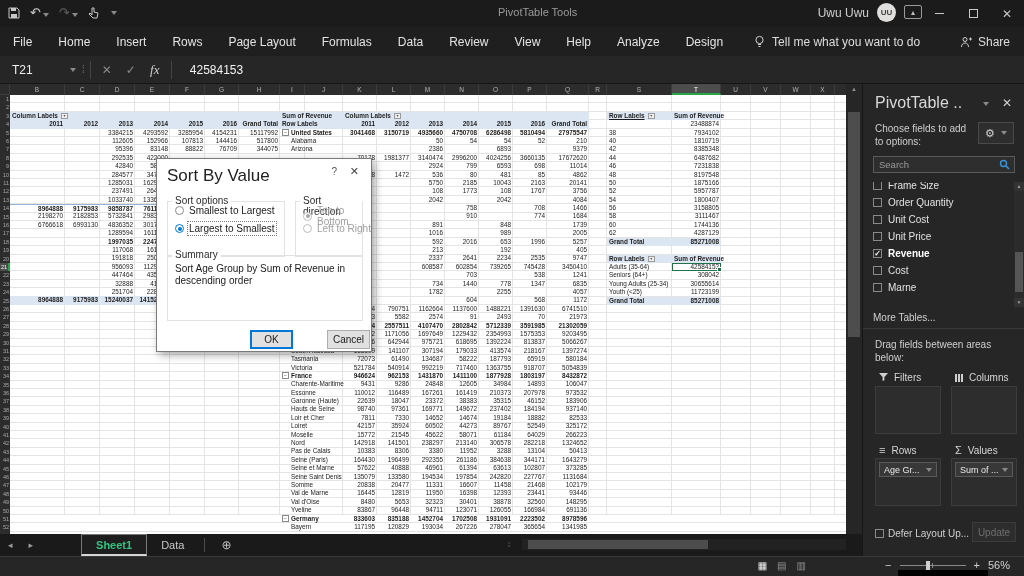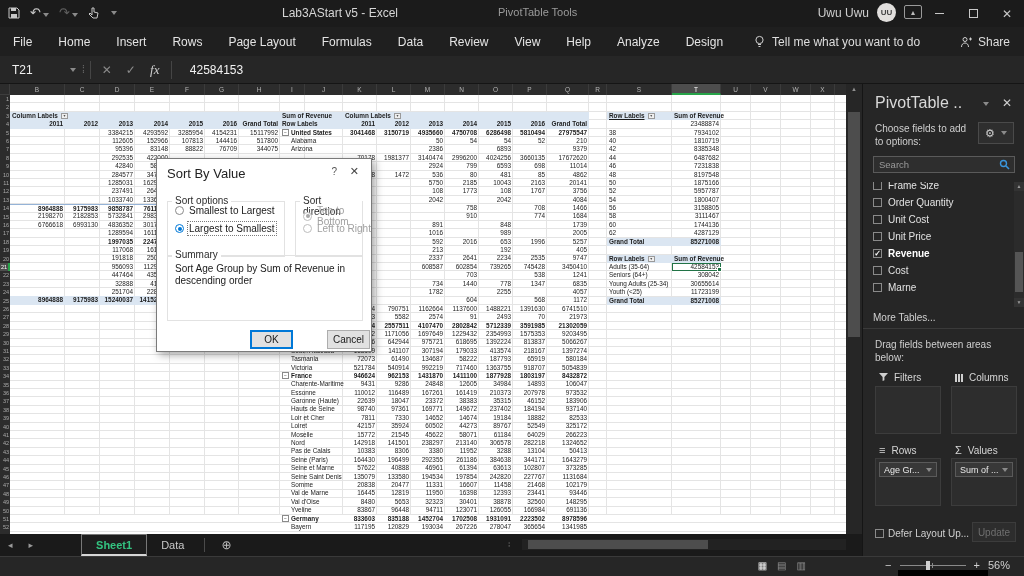--- a/index.html
+++ b/index.html
@@ -91,21 +91,21 @@
   #views { position:absolute; right:218px; top:3px; display:flex; gap:10px; font-size:10px; color:#8f8f8f; }
   #views .on { color:#efefef; }
   #zoomctl { position:absolute; right:14px; top:2px; display:flex; align-items:center; gap:8px; font-size:11px; color:#d0d0d0; }
   #ztrack { position:relative; width:66px; height:1px; background:#8a8a8a; }
   #zthumb { position:absolute; left:26px; top:-4px; width:4px; height:9px; background:#cfcfcf; }
   #zmid { position:absolute; left:32px; top:-2px; width:1px; height:5px; background:#8a8a8a; }
   #taskbar-sliver { position:absolute; left:898px; top:570px; width:90px; height:6px; background:#000; }
 
   
   #dialog { position:absolute; left:156px; top:158px; width:216px; height:194px; background:#fff; border:1px solid #7a7a7a; box-shadow:3px 3px 8px rgba(0,0,0,.35); z-index:50; color:#1a1a1a; font-size:10px; }
-  #dlg-title { position:absolute; left:10px; top:7px; font-size:13px; color:#222; }
+  #dlg-title { position:absolute; left:10px; top:7px; font-size:17px; color:#222; }
   #dlg-help { position:absolute; right:34px; top:7px; color:#555; font-size:10px; }
   #dlg-close { position:absolute; right:12px; top:6px; color:#444; font-size:11px; }
   .group { position:absolute; border:1px solid #e2e2e2; }
   .group-label { position:absolute; top:-7px; left:4px; background:#fff; padding:0 3px; color:#2b2b2b; }
   #grp-options { left:10px; top:42px; width:118px; height:56px; }
   #grp-dir { left:138px; top:42px; width:68px; height:56px; }
   #grp-summary { left:10px; top:96px; width:196px; height:66px; }
   .radio-row { position:absolute; left:8px; display:flex; align-items:center; gap:5px; }
   .rdot { width:9px; height:9px; border-radius:50%; border:1px solid #8a8a8a; background:#fff; flex:none; position:relative; }
   .radio-row.selected .rdot { border-color:#0078d7; }
@@ -172,21 +172,20 @@
       </span>
       <span><span class="glyph">↶</span><span class="caret-dn"></span></span>
       <span class="dim"><span class="glyph">↷</span><span class="caret-dn"></span></span>
       <span>
         <svg width="11" height="12" viewBox="0 0 11 12">
             <path d="M4 1v7L2 6l-1 1 4 4h4l1-5-4-1V1z" fill="none" stroke="#c8c8c8"></path>
           </svg>
       </span>
       <span class="caret-dn"></span>
     </div>
-    <div id="title-center">Lab3AStart v5  -  Excel</div>
     <div id="pivot-tools">PivotTable Tools</div>
     <div id="user-area">
       <span>Uwu Uwu</span>
       <span class="avatar">UU</span>
     </div>
     <div id="ribbon-opt">▴</div>
     <div class="winbtns">
       <div class="winbtn">
           <span class="min-glyph"></span>
         </div>

